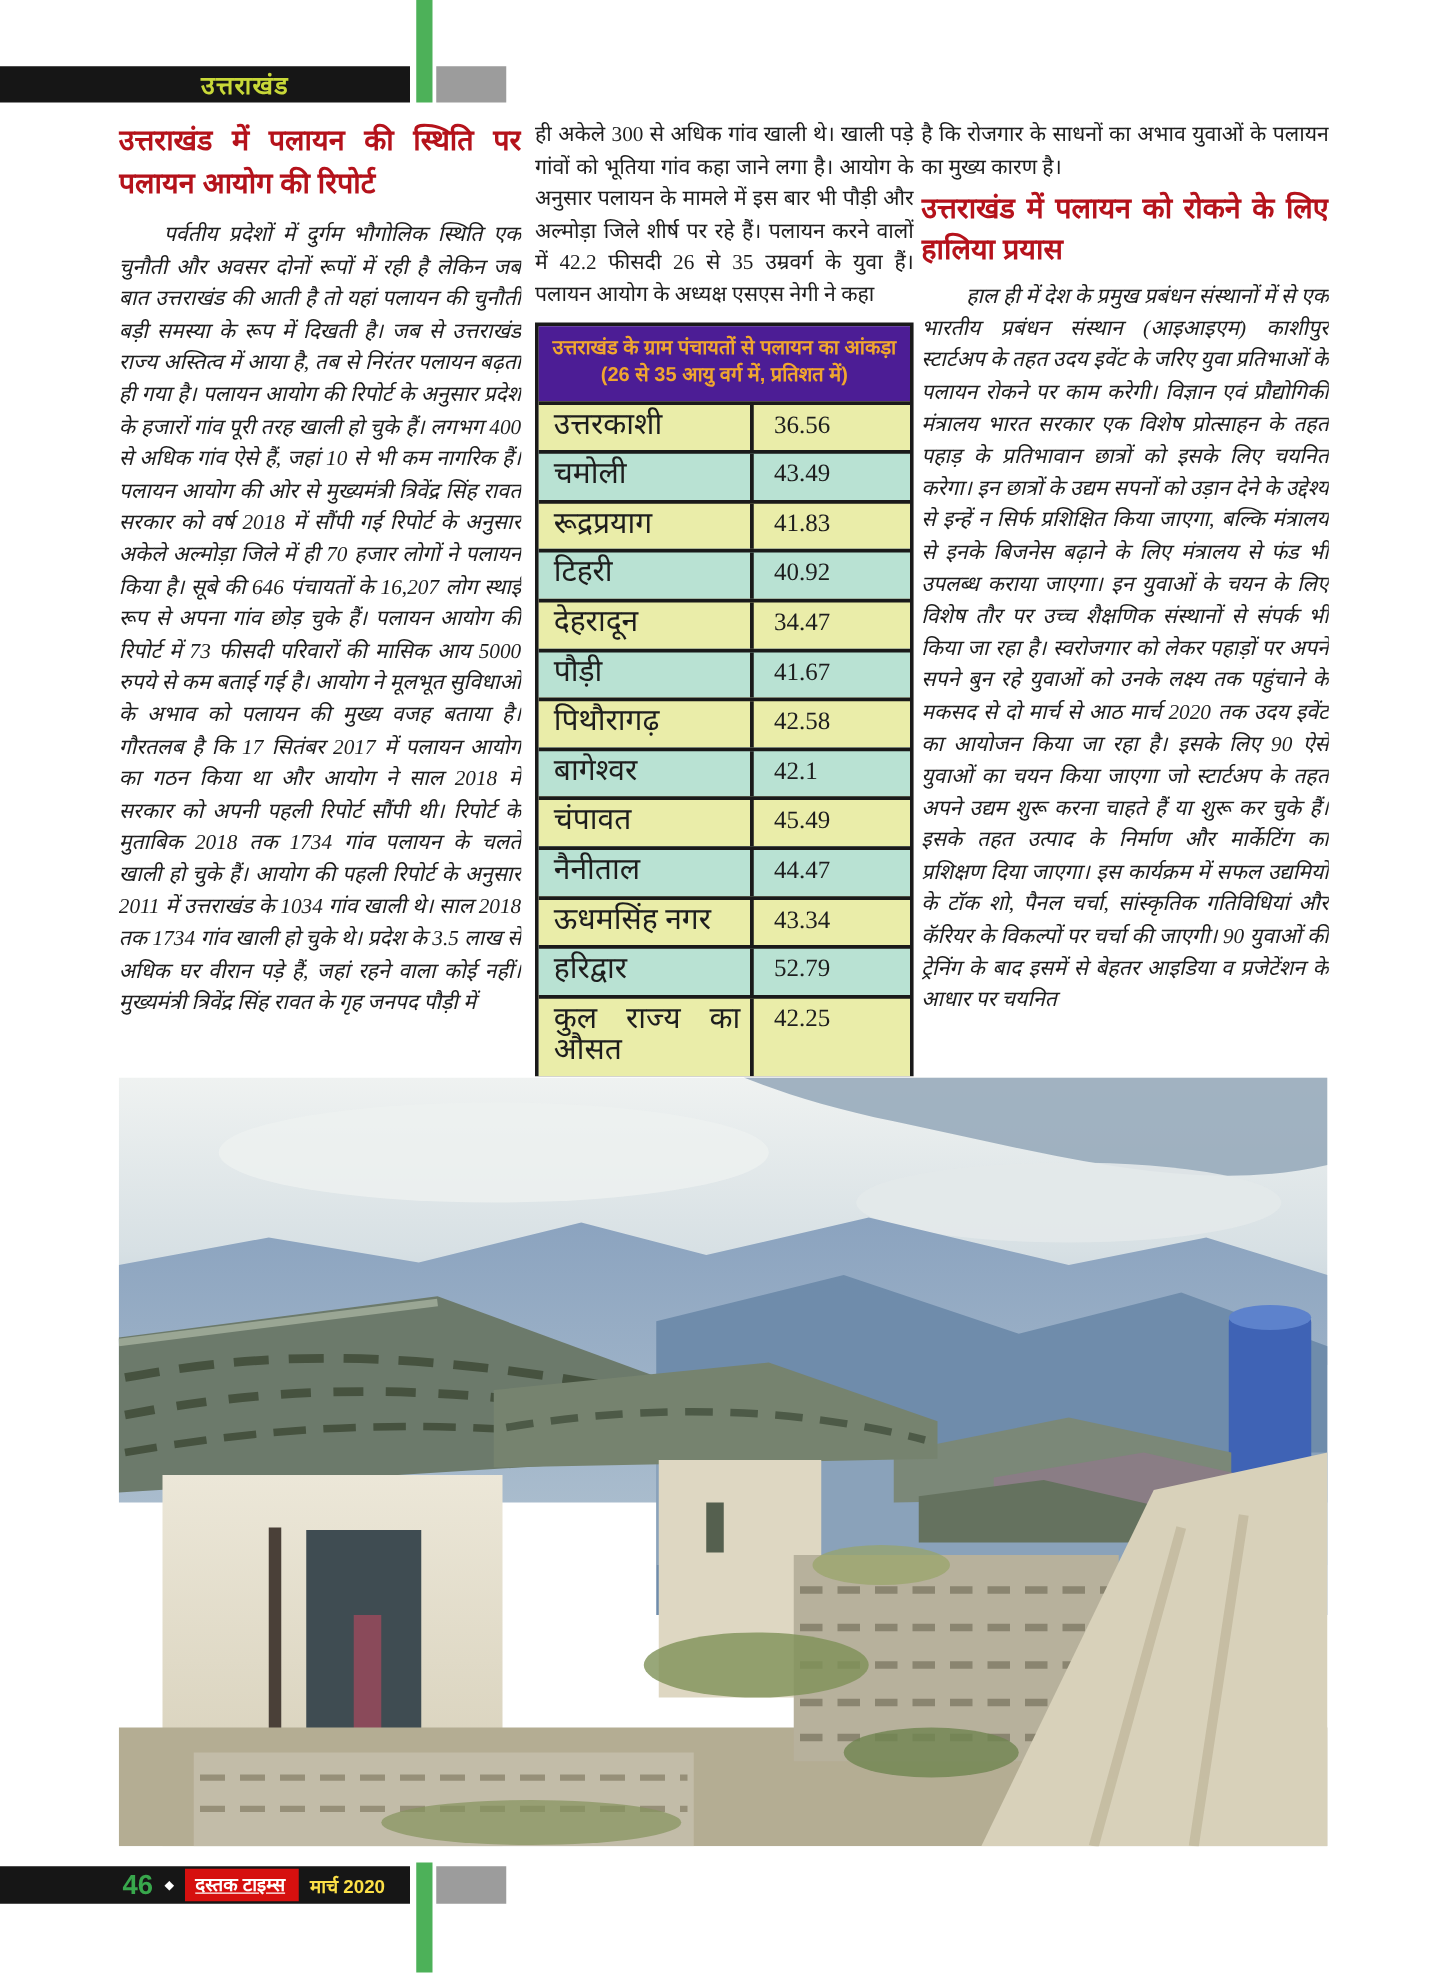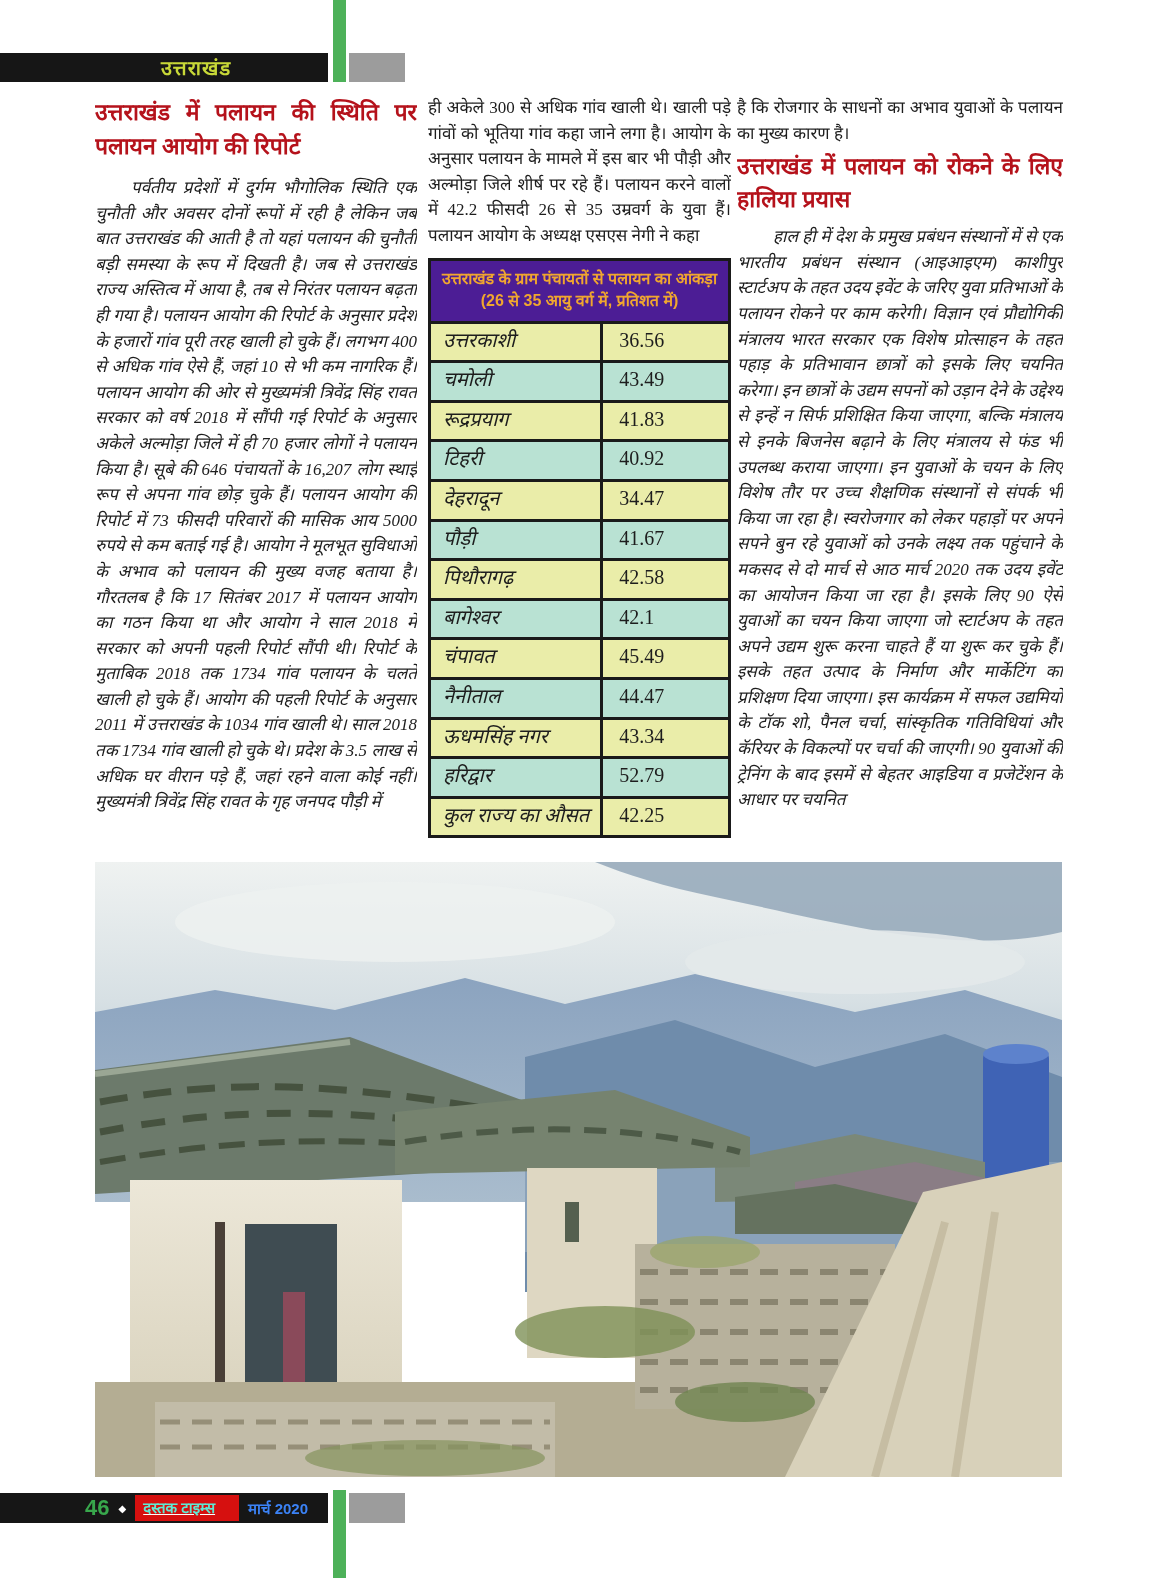--- a/index.html
+++ b/index.html
@@ -37,40 +37,40 @@
   
   .mtable{border:3px solid #1a1a1a;margin-top:9px;}
   .mtable-header{
     background:#4c1d95;color:#f0a62f;text-align:center;
     font-family:"Liberation Sans",sans-serif;font-weight:bold;
     font-size:16px;line-height:22px;padding:7px 6px 9px 6px;
   }
   .rows .trow{display:flex;border-top:3px solid #1a1a1a;}
   .rows .trow:nth-child(odd){background:#eaeda9;}
   .rows .trow:nth-child(even){background:#b9e2d3;}
-  .tname{flex:0 0 57%;box-sizing:border-box;padding:4px 8px 7px 12px;font-size:20px;font-style:italic;}
+  .tname{flex:0 0 57%;box-sizing:border-box;padding:4px 8px 7px 12px;font-size:24px;}
   .tval{flex:1;box-sizing:border-box;border-left:3px solid #1a1a1a;padding:4px 8px 7px 16px;font-size:20px;}
 
   
   .photo{position:absolute;left:95px;top:862px;width:967px;height:615px;}
   .photo svg{display:block;width:100%;height:100%;}
 
   
   .footer-black-bar{
     position:absolute;left:0;top:1493px;width:328px;height:30px;background:#161616;
     display:flex;align-items:center;justify-content:flex-end;gap:9px;
     box-sizing:border-box;padding-right:20px;font-family:"Liberation Sans",sans-serif;
   }
   .page-num{color:#38a74c;font-weight:bold;font-size:22px;}
   .sep-diamond{color:#ffffff;font-size:10px;}
   .mag-logo{
-    background:#d6100f;color:#5eead4;font-weight:bold;font-size:15px;
-    padding:2px 24px 4px 8px;text-decoration:underline;text-decoration-color:#ffffff;white-space:nowrap;
-  }
-  .issue-date{color:#3b82f6;font-weight:bold;font-size:15px;white-space:nowrap;}
+    background:#d6100f;color:#ffffff;font-weight:bold;font-size:15px;
+    padding:2px 11px 4px 8px;text-decoration:underline;text-decoration-color:#ffffff;white-space:nowrap;
+  }
+  .issue-date{color:#fde047;font-weight:bold;font-size:15px;white-space:nowrap;}
   .vbar-bottom{position:absolute;left:333px;top:1490px;width:13px;height:88px;background:#4db159;}
   .gray-bottom{position:absolute;left:349px;top:1493px;width:56px;height:30px;background:#9c9c9c;}
 </style>
 </head>
 <body>
 
 <div class="page">
 
   <div class="top-black-bar">
     <span class="section-label">उत्तराखंड</span>

